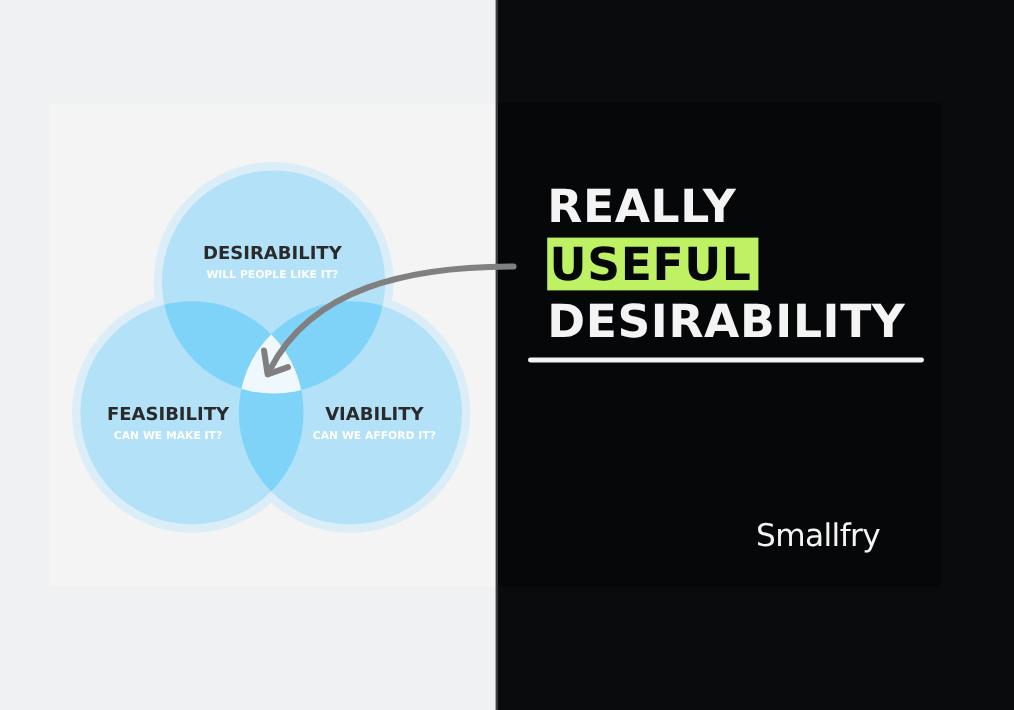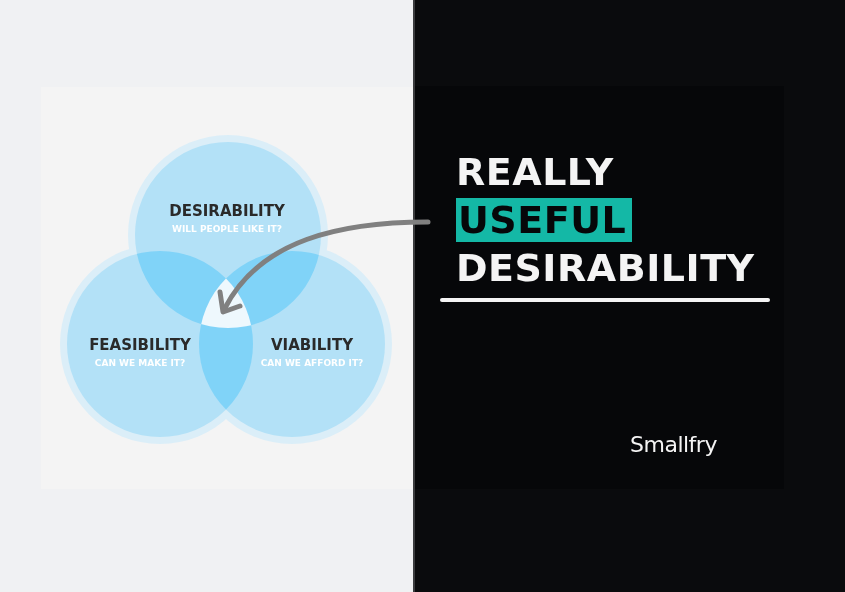--- a/index.html
+++ b/index.html
@@ -9,23 +9,23 @@
       background: #f0f1f3;
     }
     .left-bg { position: absolute; left: 0; top: 0; width: 414px; height: 592px; background: #f0f1f3; }
     .right-bg { position: absolute; left: 414px; top: 0; width: 431px; height: 592px; background: #0a0b0d; }
     .divider { position: absolute; left: 413px; top: 0; width: 2px; height: 592px; background: #3a3b3d; }
     .left-card { position: absolute; left: 41px; top: 87px; width: 372px; height: 402px; background: #f4f4f4; }
     .right-card { position: absolute; left: 415px; top: 86px; width: 369px; height: 403px; background: #060709; }
     svg.venn { position: absolute; left: 0; top: 0; }
     .headline { position: absolute; left: 444px; top: 148px; color: #f4f4f4; font-family: "DejaVu Sans", sans-serif; font-weight: bold; margin-left: 12px; }
     .headline .line { display: block; font-size: 38px; line-height: 48px; letter-spacing: 0.5px; }
-    .headline .boxed { display: inline-block; background: #14b8a6; color: #060709; padding: 0 6px 0 2px; line-height: 44px; margin: 2px 0; }
+    .headline .boxed { display: inline-block; background: #bef264; color: #060709; padding: 0 6px 0 2px; line-height: 44px; margin: 2px 0; }
     .underline { position: absolute; left: 440px; top: 298px; width: 330px; height: 4px; background: #f4f4f4; border-radius: 2px; }
-    .brand { position: absolute; left: 630px; top: 432px; color: #f4f4f4; font-family: "DejaVu Sans", sans-serif; font-size: 22px; letter-spacing: -0.5px; }
+    .brand { position: absolute; left: 630px; top: 432px; color: #f4f4f4; font-family: "DejaVu Sans", sans-serif; font-size: 26px; letter-spacing: -0.5px; }
     .venn-label { font-family: "DejaVu Sans", sans-serif; font-weight: bold; }
   </style>
 </head>
 <body>
 
 <div class="left-bg"></div>
 <div class="right-bg"></div>
 <div class="left-card"></div>
 <div class="right-card"></div>
 <div class="divider"></div>

